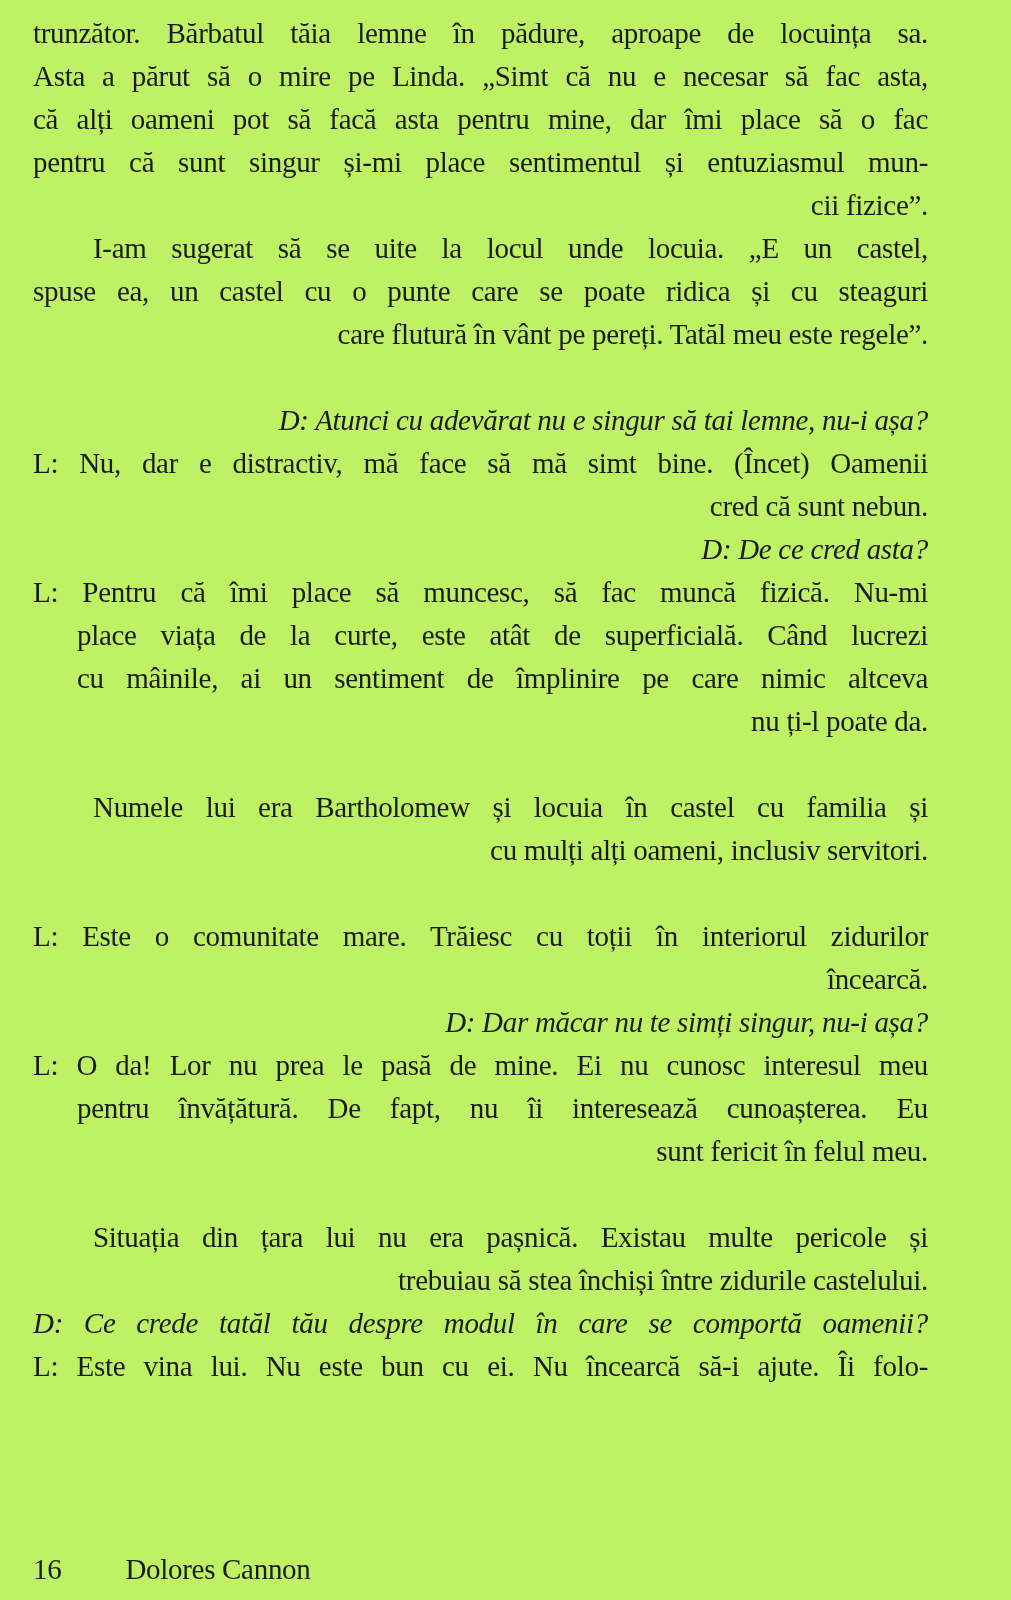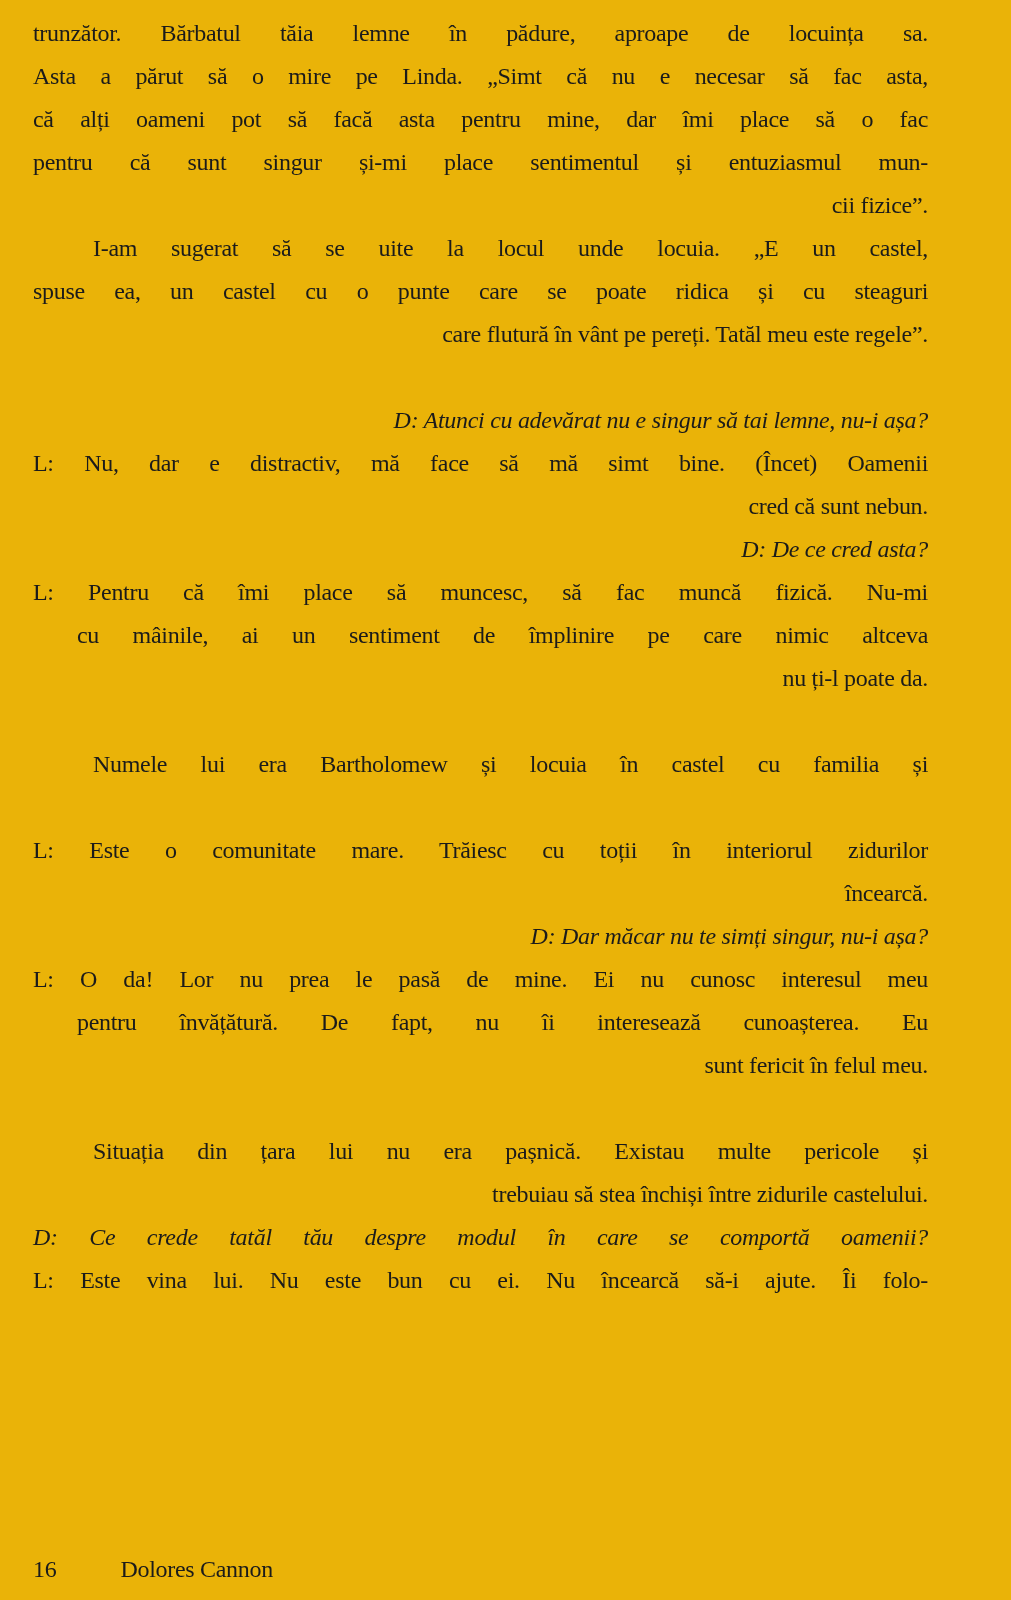--- a/index.html
+++ b/index.html
@@ -4,24 +4,24 @@
 <style>
   html, body {
     margin: 0;
     padding: 0;
     background: #ffffff;
   }
   .page {
     position: relative;
     width: 1011px;
     height: 1600px;
-    background: #eab308;
+    background: #bef264;
     color: #1b1b1b;
     font-family: "Liberation Serif", "DejaVu Serif", serif;
-    font-size: 24px;
+    font-size: 29px;
     line-height: 43px;
     letter-spacing: -0.3px;
     box-sizing: border-box;
     padding: 12px 83px 0 33px;
     overflow: hidden;
   }
   .block { margin: 0; }
   .gap { margin-top: 43px; }
   .line {
     white-space: nowrap;
@@ -72,26 +72,28 @@
     <div class="line j">L: Nu, dar e distractiv, mă face să mă simt bine. (Încet) Oamenii</div>
     <div class="line cont">cred că sunt nebun.</div>
   </div>
 
   <div class="block dlg-q">
     <div class="line">D: De ce cred asta?</div>
   </div>
 
   <div class="block">
     <div class="line j">L: Pentru că îmi place să muncesc, să fac muncă fizică. Nu-mi</div>
+    <div class="line j cont">place viața de la curte, este atât de superficială. Când lucrezi</div>
     <div class="line j cont">cu mâinile, ai un sentiment de împlinire pe care nimic altceva</div>
     <div class="line cont">nu ți-l poate da.</div>
   </div>
 
   <div class="block gap">
     <div class="line j indent">Numele lui era Bartholomew și locuia în castel cu familia și</div>
+    <div class="line">cu mulți alți oameni, inclusiv servitori.</div>
   </div>
 
   <div class="block gap">
     <div class="line j">L: Este o comunitate mare. Trăiesc cu toții în interiorul zidurilor</div>
     <div class="line cont">încearcă.</div>
   </div>
 
   <div class="block dlg-q">
     <div class="line">D: Dar măcar nu te simți singur, nu-i așa?</div>
   </div>

